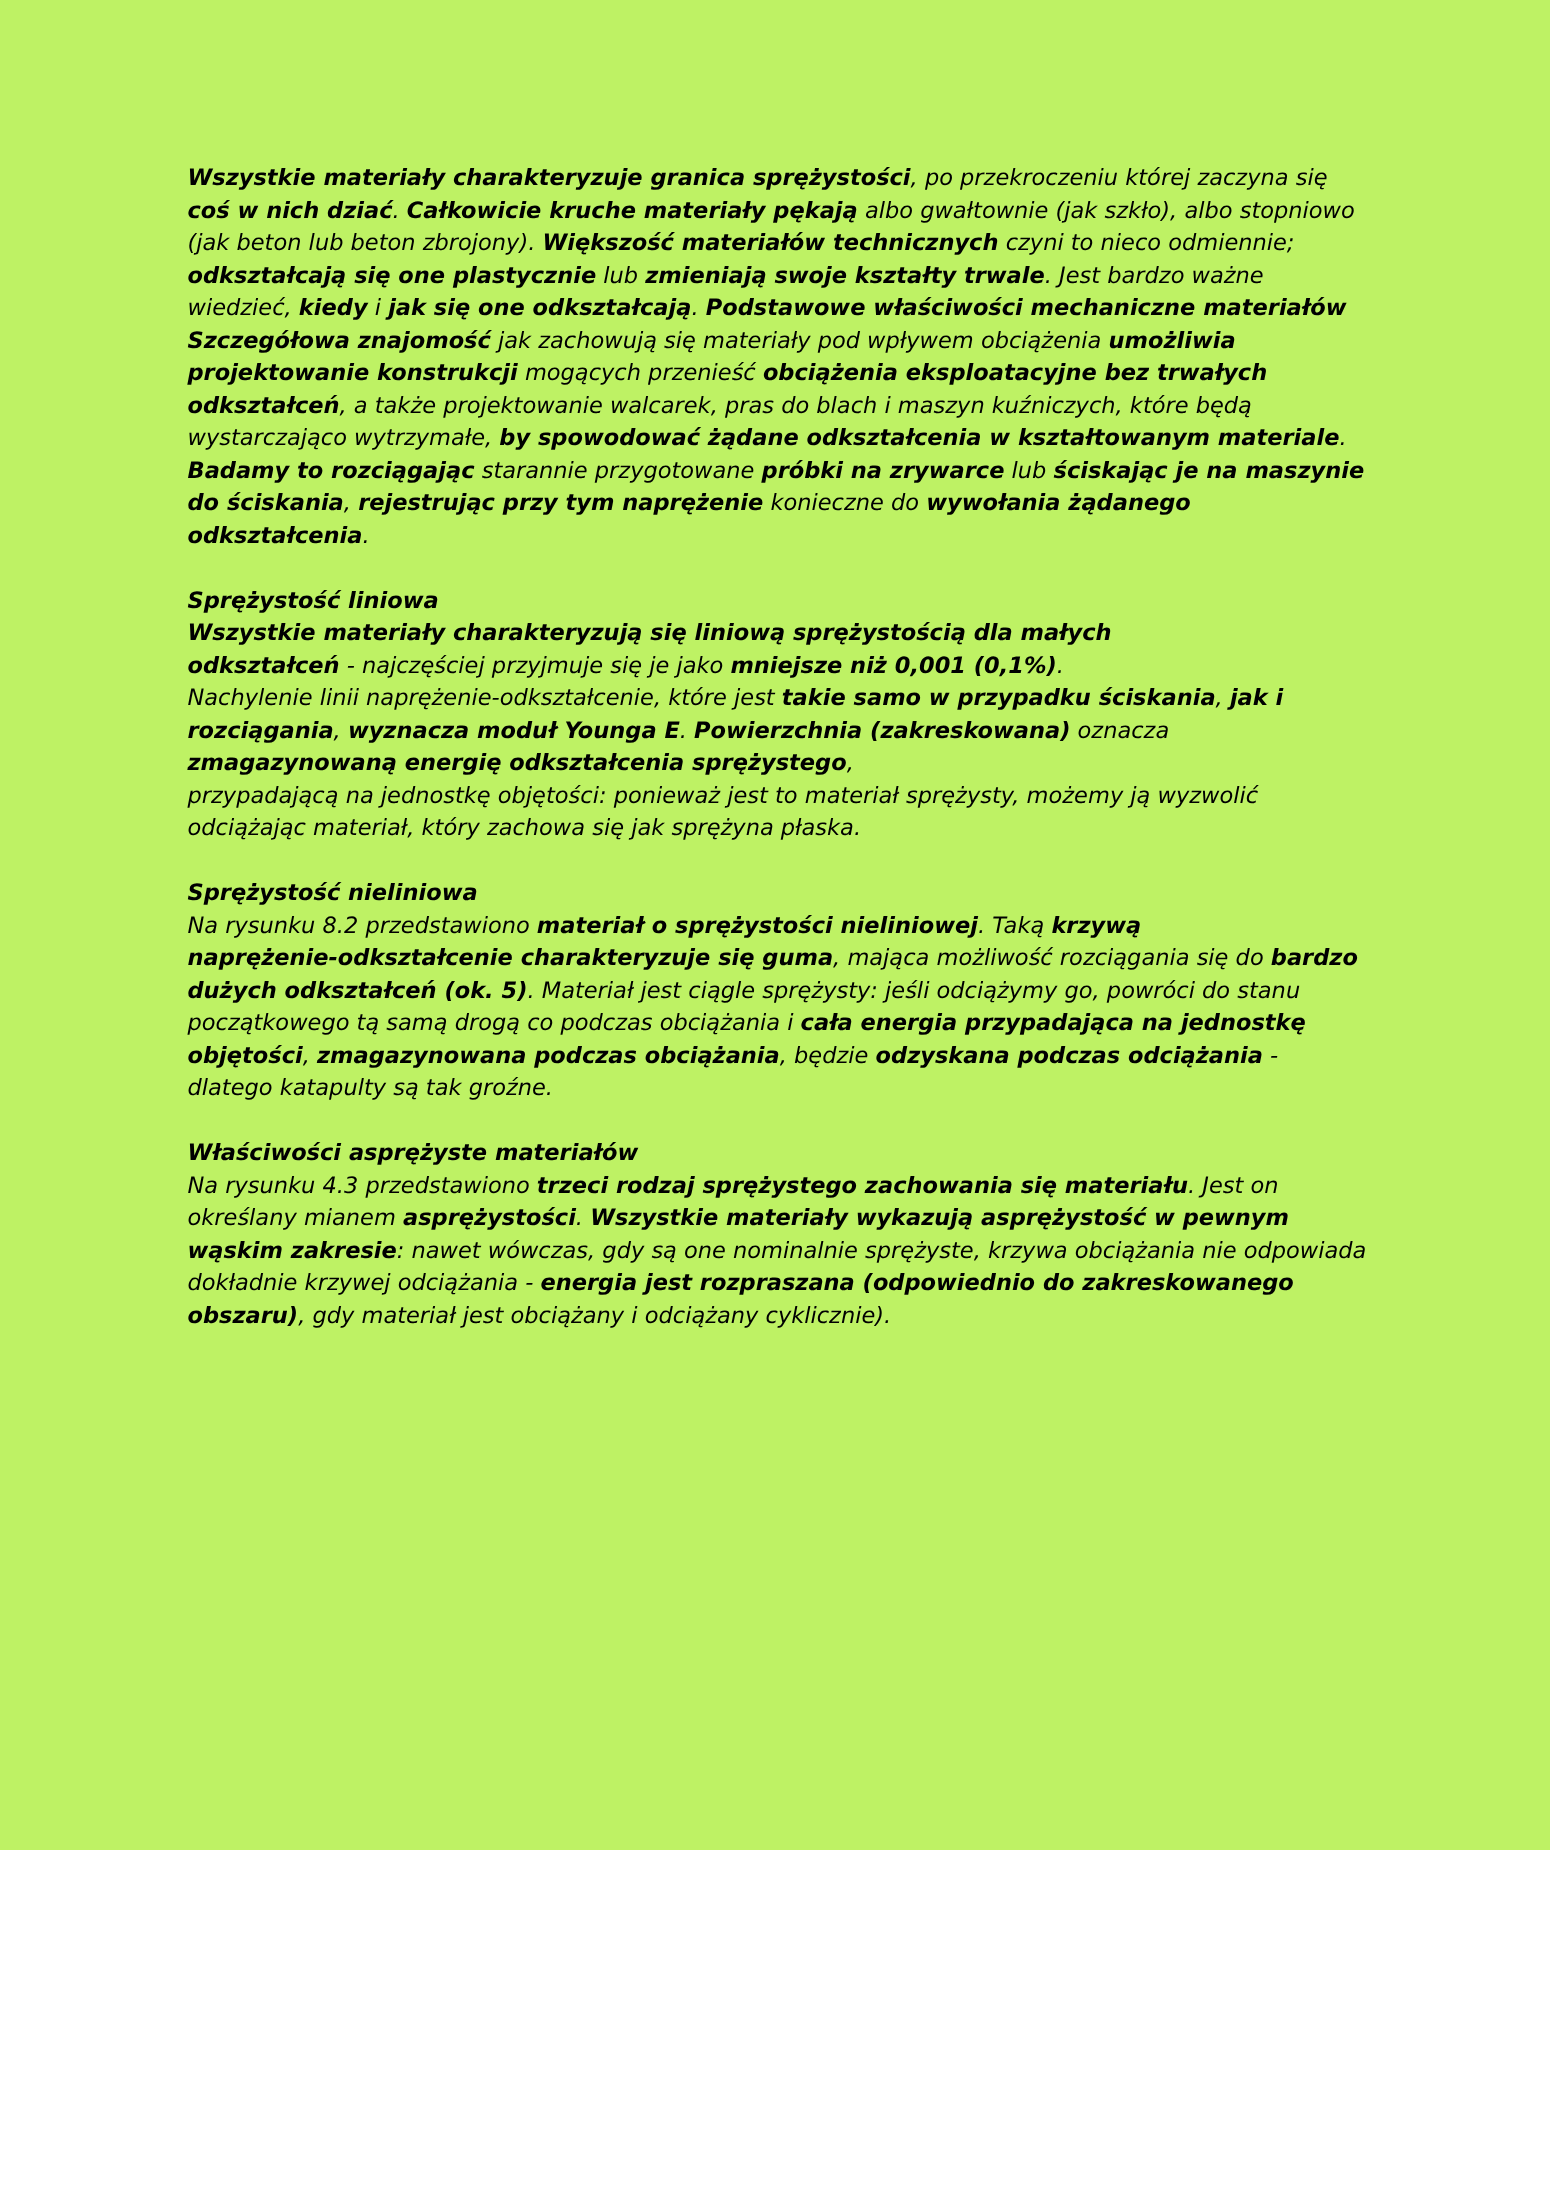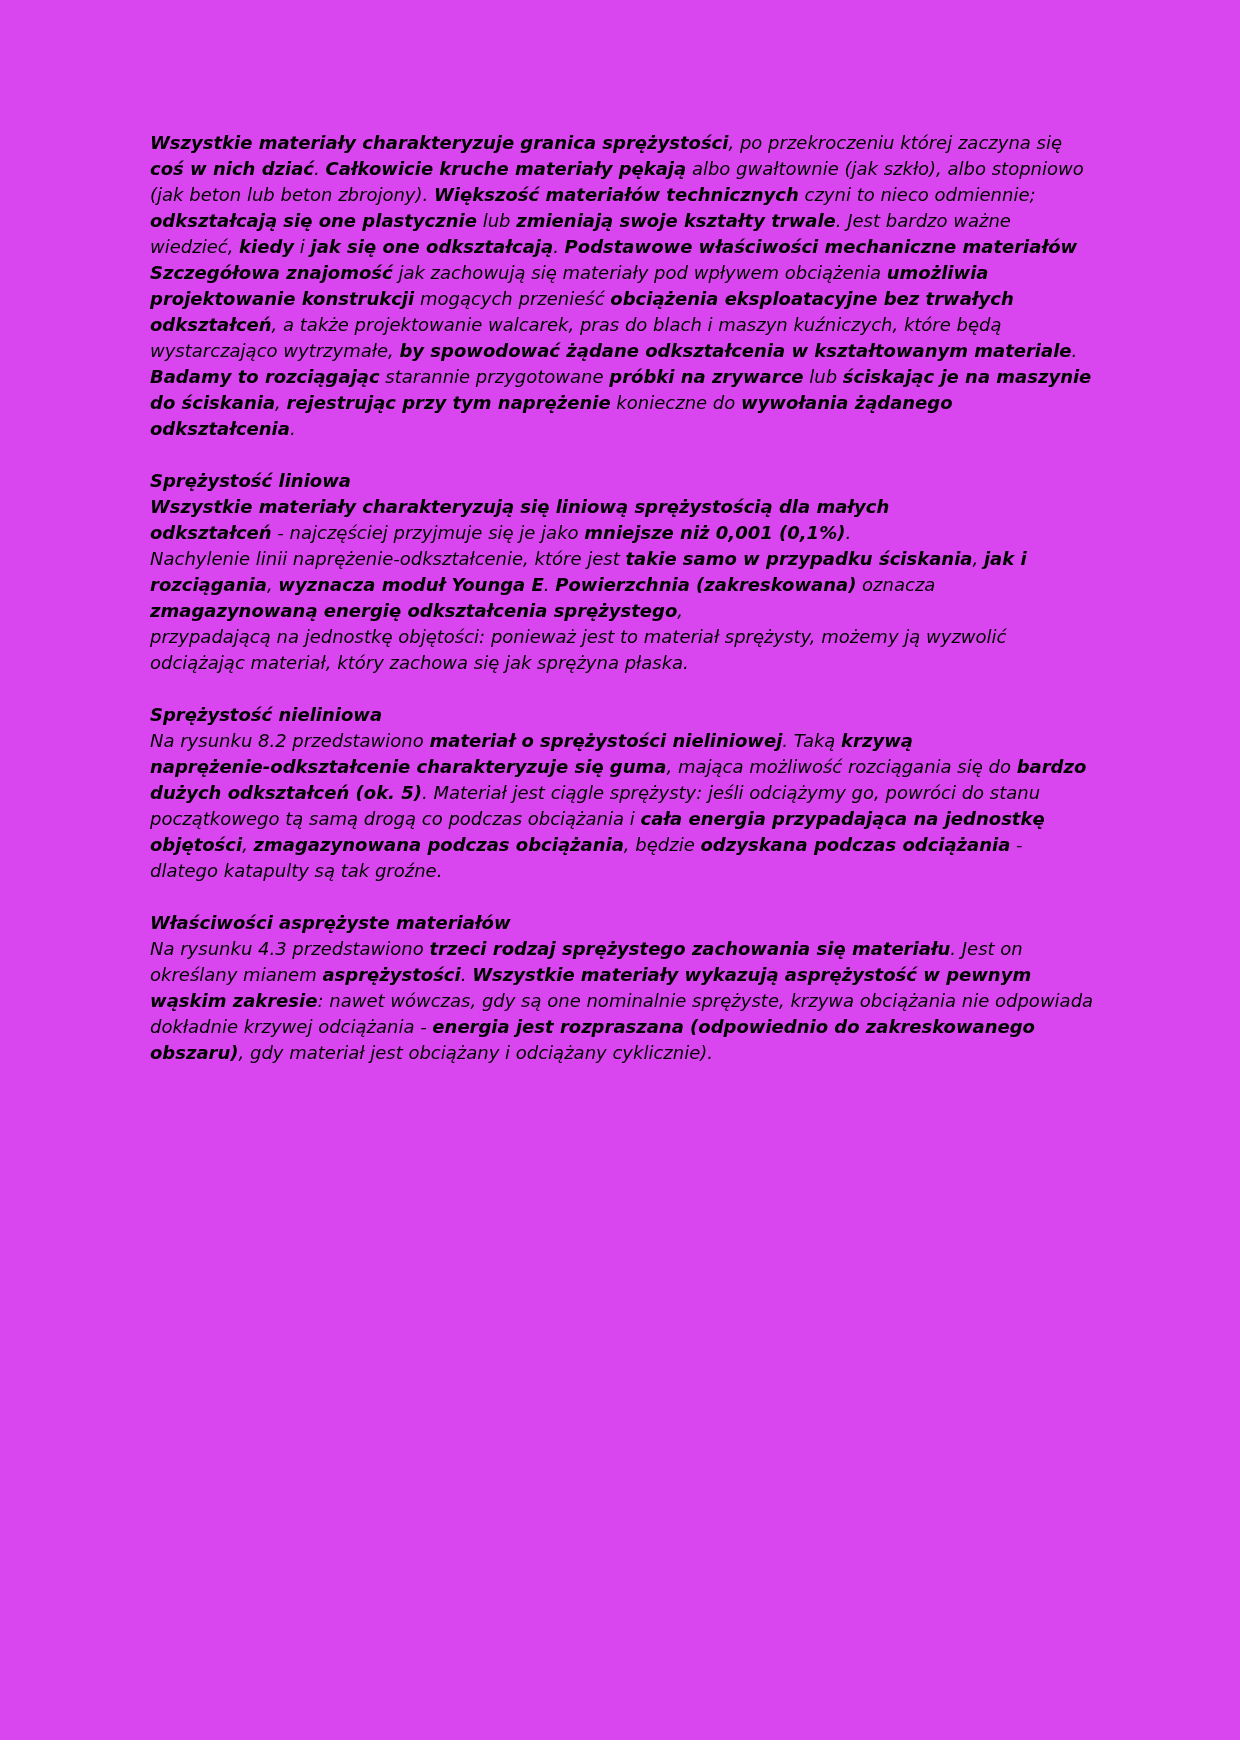--- a/index.html
+++ b/index.html
@@ -6,22 +6,22 @@
   html, body { margin: 0; padding: 0; }
   body {
     width: 1240px;
     height: 1754px;
     background: #ffffff;
     font-family: "DejaVu Sans", sans-serif;
   }
   .page {
     position: relative;
     width: 1240px;
-    height: 1740px;
-    background: #d946ef;
+    height: 1480px;
+    background: #bef264;
     overflow: hidden;
   }
   .content {
     position: absolute;
     left: 150px;
     top: 130px;
     width: 944px;
     color: #000000;
     font-style: italic;
     font-size: 18px;

